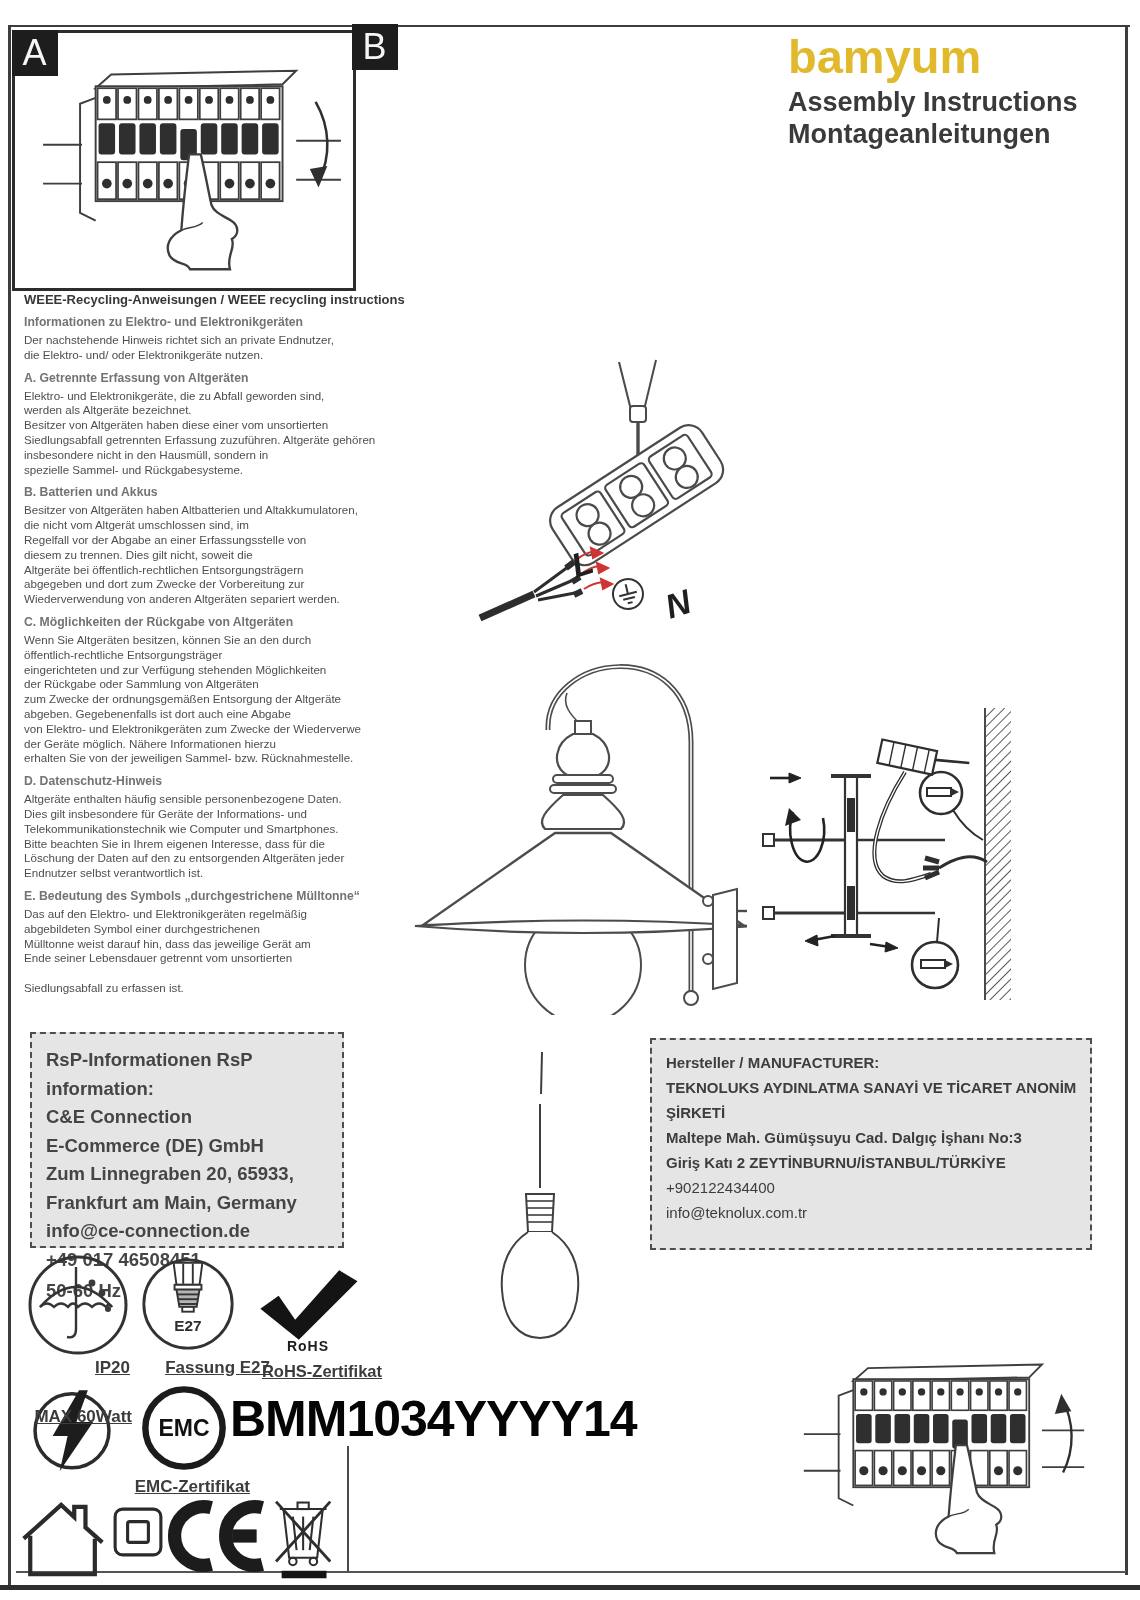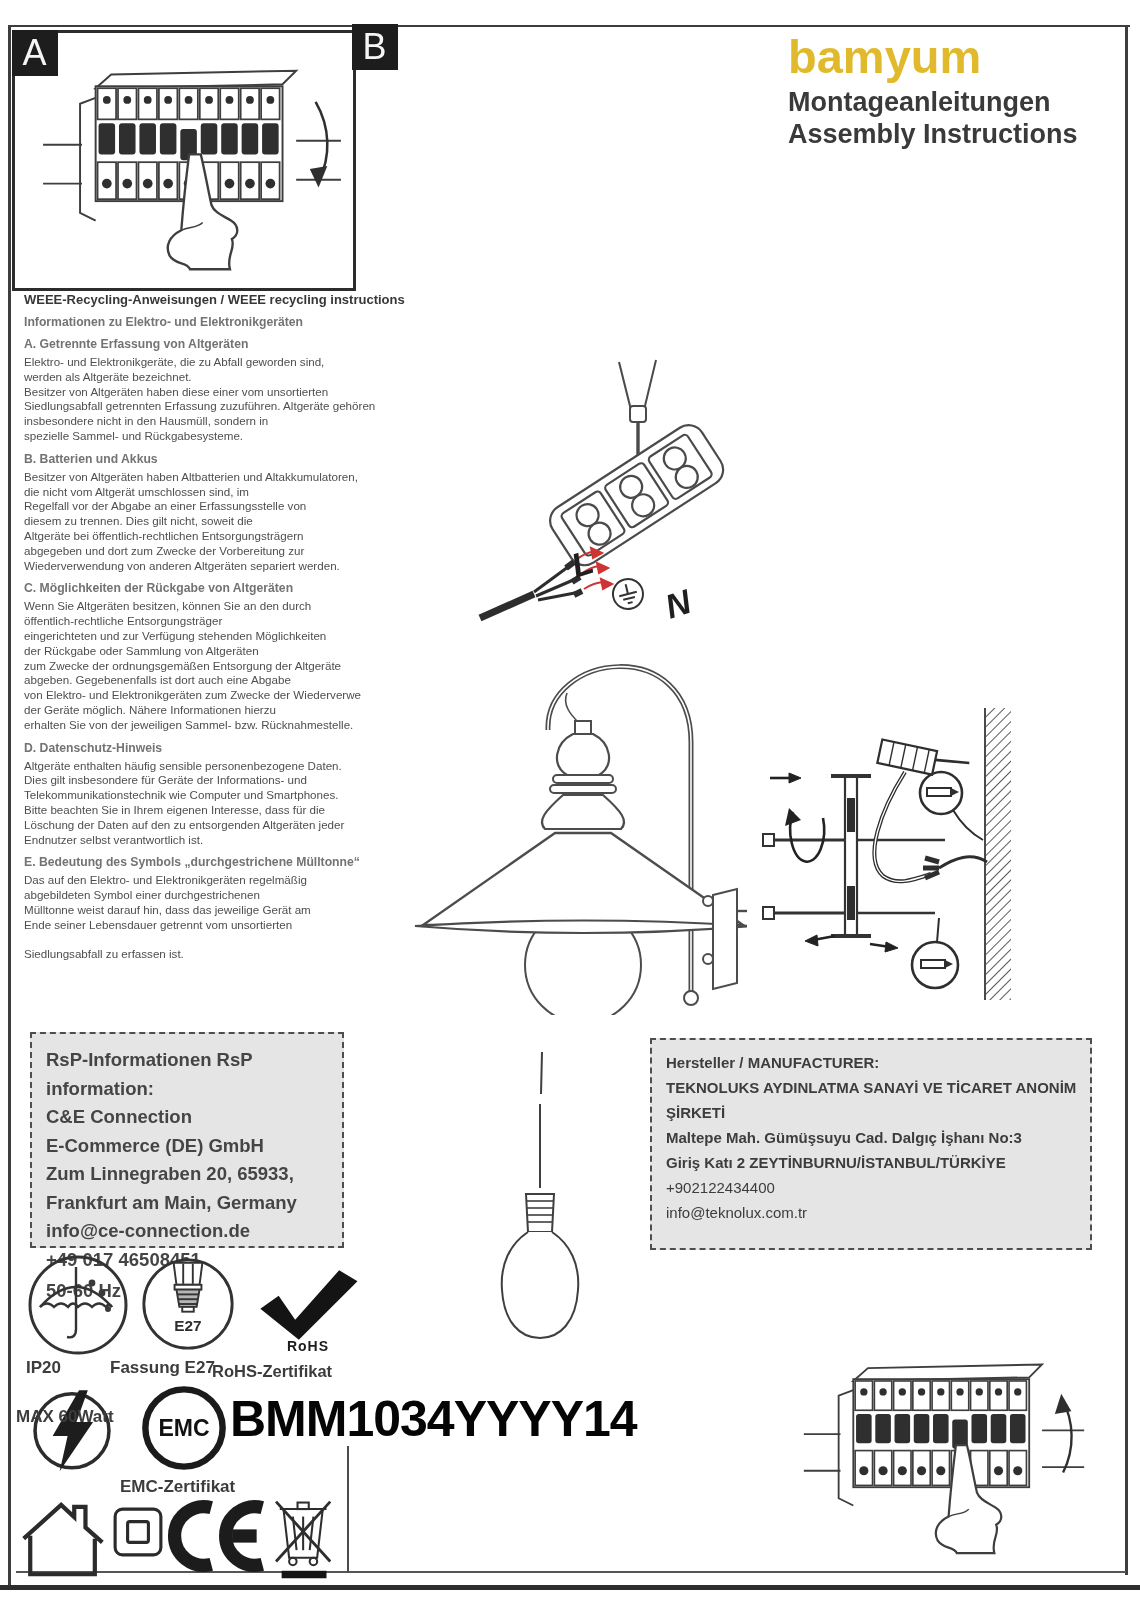--- a/index.html
+++ b/index.html
@@ -22,21 +22,21 @@
   .weee p{font-size:11.6px;line-height:14.8px;margin:0;white-space:pre-line;color:#4e4e4e;}
   
   .dashedbox{position:absolute;border:2px dashed #4e4e4e;background:#e5e5e5;}
   .rsp-text{padding:12px 10px 0 14px;font-size:18.5px;font-weight:700;color:#454545;line-height:28.5px;white-space:pre-line;}
   .rsp-hz{padding:6px 0 0 14px;font-size:18.5px;font-weight:700;color:#454545;}
   .mfr{padding:10px 8px 0 14px;font-size:15px;line-height:25px;color:#3d3d3d;}
   .mfr .b{font-weight:700;white-space:pre-line;}
   .mfr .n{font-weight:400;white-space:pre-line;}
   .mfr .made{font-weight:700;margin-top:22px;}
   
-  .iconlab{position:absolute;font-weight:700;color:#3c3c3c;font-size:17px;text-align:left;}
+  .iconlab{position:absolute;font-weight:700;color:#3c3c3c;font-size:17px;text-align:right;text-decoration:underline;}
   .model{position:absolute;font-size:50px;font-weight:700;color:#050505;letter-spacing:-1px;}
   .rohs-word{position:absolute;font-weight:700;color:#1c1c1c;font-size:14px;letter-spacing:1px;text-align:center;}
   svg{display:block;}
   svg text{font-family:"Liberation Sans",sans-serif;}
 </style>
 </head>
 <body>
 
 <div id="page">
 
@@ -118,27 +118,29 @@
   </div>
   <div class="badge" style="left:12px;top:30px;width:46px;height:46px;">
       <span>A</span>
     </div>
   <div class="badge" style="left:352px;top:24px;width:46px;height:46px;">
       <span>B</span>
     </div>
 
   <div class="brandblock">
     <div class="logo" style="color:#e0ba2c;">bamyum</div>
+    <div class="doctitle">Assembly Instructions</div>
     <div class="doctitle">Montageanleitungen</div>
-    <div class="doctitle">Assembly Instructions</div>
   </div>
 
   <div class="weee">
     <div class="t">WEEE-Recycling-Anweisungen / WEEE recycling instructions</div>
     <h4>Informationen zu Elektro- und Elektronikgeräten</h4>
+    <p>Der nachstehende Hinweis richtet sich an private Endnutzer,
+ die Elektro- und/ oder Elektronikgeräte nutzen.</p>
     <h4>A. Getrennte Erfassung von Altgeräten</h4>
     <p>Elektro- und Elektronikgeräte, die zu Abfall geworden sind,
  werden als Altgeräte bezeichnet.
 Besitzer von Altgeräten haben diese einer vom unsortierten
 Siedlungsabfall getrennten Erfassung zuzuführen. Altgeräte gehören
 insbesondere nicht in den Hausmüll, sondern in
 spezielle Sammel- und Rückgabesysteme.</p>
     <h4>B. Batterien und Akkus</h4>
     <p>Besitzer von Altgeräten haben Altbatterien und Altakkumulatoren,
  die nicht vom Altgerät umschlossen sind, im

